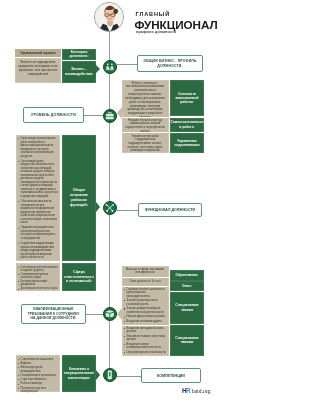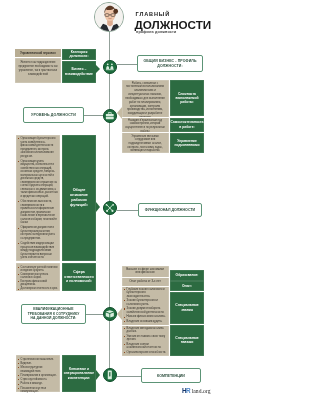--- a/index.html
+++ b/index.html
@@ -40,21 +40,21 @@
       <path d="M9.4 10.8 c-.4 -5.6 3.1 -8 5.6 -8 c2.7 0 5.9 2.3 5.6 7.6 c-.9 -1.8 -1.2 -3.6 -1.7 -4.6 c-1.7 1.2 -5.9 1.7 -8 .6 c-.5 1.1 -1.0 2.8 -1.5 4.4 Z" fill="#5d3a26"></path>
       <ellipse cx="20.7" cy="8.3" rx="2.3" ry="2.6" fill="#54331f"></ellipse>
       <rect x="10.0" y="10.7" width="4.0" height="2.7" rx="1.1" fill="none" stroke="#37302c" stroke-width=".6"></rect>
       <rect x="16.0" y="10.7" width="4.0" height="2.7" rx="1.1" fill="none" stroke="#37302c" stroke-width=".6"></rect>
       <path d="M14.0 11.8 h2.0" stroke="#37302c" stroke-width=".5" fill="none"></path>
       <path d="M9.6 11.5 l.45 -.5 M20.0 11.2 l.6 .2" stroke="#37302c" stroke-width=".45"></path>
       <path d="M13.6 15.4 q1.4 .9 2.8 0" stroke="#b4715c" stroke-width=".6" fill="none" stroke-linecap="round"></path>
     </svg>
   </div>
   <div class="hdr-t1">ГЛАВНЫЙ</div>
-  <div class="hdr-t2">ДОЛЖНОСТИ</div>
+  <div class="hdr-t2">ФУНКЦИОНАЛ</div>
   <div class="hdr-t3">профиль должности</div>
 
   <div class="b-hdr" style="left:15px;top:49px;width:46px;height:8px;font-size:2.7px;">Управленческий персонал</div>
   <div class="b-body" style="left:15px;top:58px;width:46px;height:25px;font-size:2.6px;line-height:4.1px;padding:2.5px 2px 0;text-align:center;">Является как подразделение предприятия необходимость как управление, так и практическая взаимодействий</div>
   <div class="green" style="left:62px;top:49px;width:34px;height:10.5px;font-size:3.3px;line-height:4.2px;padding:0 3px;">Категория должности:</div>
   <div class="green" style="left:62px;top:60.5px;width:34px;height:22.5px;font-size:3.4px;line-height:4.5px;padding:0 2px;">Бизнес – взаимодействие</div>
   <div class="arrowR" style="left:95px;top:64px;border-top:5px solid transparent;border-bottom:5px solid transparent;border-left:5px solid #2c6b41;"></div>
   <div class="node" style="left:103px;top:59.5px">
     <svg viewBox="0 0 16 16" width="11.6" height="11.6" style="position:absolute;left:0.0px;top:0.0px">
       <g fill="#d8eddd">

